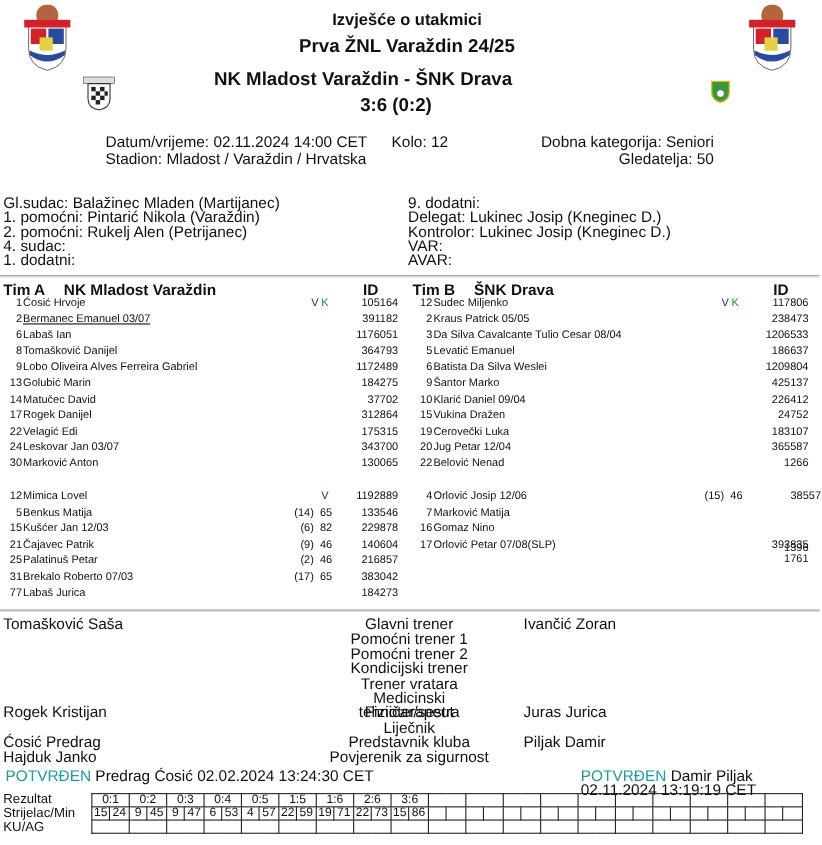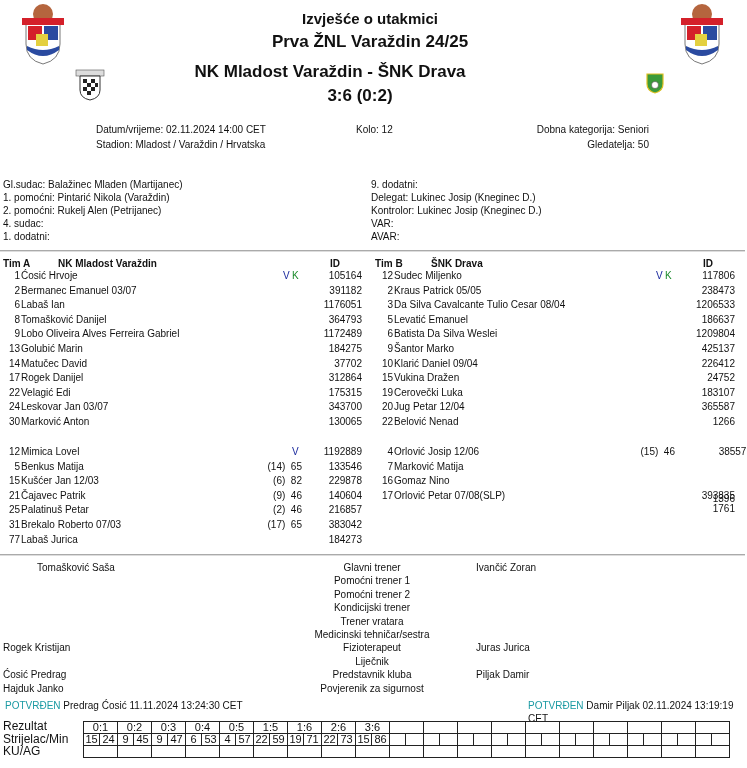--- a/index.html
+++ b/index.html
@@ -1,18 +1,18 @@
 <!DOCTYPE html>
 <html><head>
 <meta charset="utf-8">
 <style>
   html, body { margin:0; padding:0; background:#fff; }
   body { width:747px; height:768px; position:relative; overflow:hidden; font-family:"Liberation Sans", sans-serif; color:#111; }
   .abs { position:absolute; }
-  .t10 { font-size:10px; line-height:13px; }
+  .t10 { font-size:14px; line-height:13px; }
   .bold { font-weight:bold; }
   .hdr1 { font-weight:bold; font-size:15px; text-align:center; }
   .hdr2 { font-weight:bold; font-size:17px; text-align:center; }
   .sep { position:absolute; left:0; width:745px; height:1px; background:#aaa; border-bottom:1px solid #ddd; }
   .row { position:absolute; height:14.6px; font-size:10px; line-height:14.6px; white-space:nowrap; }
   .num { position:absolute; text-align:right; width:20px; }
   .pname { position:absolute; }
   .cap { position:absolute; }
   .pid { position:absolute; text-align:right; width:60px; }
   .sub { position:absolute; text-align:right; width:60px; }
@@ -106,21 +106,21 @@
 <div id="team-a-rows">
     <div class="row" style="top: 269px; left: 0px; width: 370px;">
       <span class="num" style="left: 0px;">1</span>
       <span class="pname" style="left: 21px;">Ćosić Hrvoje</span>
       <span class="cap v" style="left: 283px;">V</span>
       <span class="cap k" style="left: 292px;">K</span>
       <span class="pid" style="left: 302px;">105164</span>
     </div>
     <div class="row" style="top: 283.6px; left: 0px; width: 370px;">
       <span class="num" style="left: 0px;">2</span>
-      <span class="pname" style="left: 21px;">Bermanec Emanuel 03/07</span>
+      <span class="pname" style="left: 21px; text-decoration: underline;">Bermanec Emanuel 03/07</span>
       <span class="pid" style="left: 302px;">391182</span>
     </div>
     <div class="row" style="top: 298.2px; left: 0px; width: 370px;">
       <span class="num" style="left: 0px;">6</span>
       <span class="pname" style="left: 21px;">Labaš Ian</span>
       <span class="pid" style="left: 302px;">1176051</span>
     </div>
     <div class="row" style="top: 312.8px; left: 0px; width: 370px;">
       <span class="num" style="left: 0px;">8</span>
       <span class="pname" style="left: 21px;">Tomašković Danijel</span>
@@ -280,21 +280,21 @@
     <div class="row" style="top: 488.8px; left: 373px; width: 370px;">
       <span class="num" style="left: 0px;">17</span>
       <span class="pname" style="left: 21px;">Orlović Petar 07/08(SLP)</span>
       <span class="pid" style="left: 302px;">393835</span>
     </div>
   </div>
 
 <div class="sep" style="top:554px;"></div>
 
 <div id="staff">
-    <div class="abs t10" style="left: 3px; top: 561px; margin-left: 34px;">Tomašković Saša</div>
+    <div class="abs t10" style="left: 3px; top: 561px;">Tomašković Saša</div>
     <div class="abs t10" style="left: 292px; width: 160px; text-align: center; top: 561px;">Glavni trener</div>
     <div class="abs t10" style="left: 476px; top: 561px;">Ivančić Zoran</div>
     <div class="abs t10" style="left: 3px; top: 574.4px;"></div>
     <div class="abs t10" style="left: 292px; width: 160px; text-align: center; top: 574.4px;">Pomoćni trener 1</div>
     <div class="abs t10" style="left: 476px; top: 574.4px;"></div>
     <div class="abs t10" style="left: 3px; top: 587.8px;"></div>
     <div class="abs t10" style="left: 292px; width: 160px; text-align: center; top: 587.8px;">Pomoćni trener 2</div>
     <div class="abs t10" style="left: 476px; top: 587.8px;"></div>
     <div class="abs t10" style="left: 3px; top: 601.2px;"></div>
     <div class="abs t10" style="left: 292px; width: 160px; text-align: center; top: 601.2px;">Kondicijski trener</div>
@@ -314,21 +314,21 @@
     <div class="abs t10" style="left: 3px; top: 668.2px;">Ćosić Predrag</div>
     <div class="abs t10" style="left: 292px; width: 160px; text-align: center; top: 668.2px;">Predstavnik kluba</div>
     <div class="abs t10" style="left: 476px; top: 668.2px;">Piljak Damir</div>
     <div class="abs t10" style="left: 3px; top: 681.6px;">Hajduk Janko</div>
     <div class="abs t10" style="left: 292px; width: 160px; text-align: center; top: 681.6px;">Povjerenik za sigurnost</div>
     <div class="abs t10" style="left: 476px; top: 681.6px;"></div>
   </div>
 
 <div class="abs t10" style="left:5px;top:699px;">
   <span class="confirm">POTVRĐEN</span>
-  <span>Predrag Ćosić 11.11.2024 13:24:30 CET</span>
+  <span>Predrag Ćosić 02.02.2024 13:24:30 CET</span>
 </div>
 <div class="abs t10" style="left:528px;top:699px;">
   <span class="confirm">POTVRĐEN</span>
   <span>Damir Piljak 02.11.2024 13:19:19 CET</span>
 </div>
 
 <div class="abs" style="left:3px;top:720px;font-size:12px;line-height:12.5px;">
   <div>Rezultat</div>
   <div>Strijelac/Min</div>
   <div>KU/AG</div>

